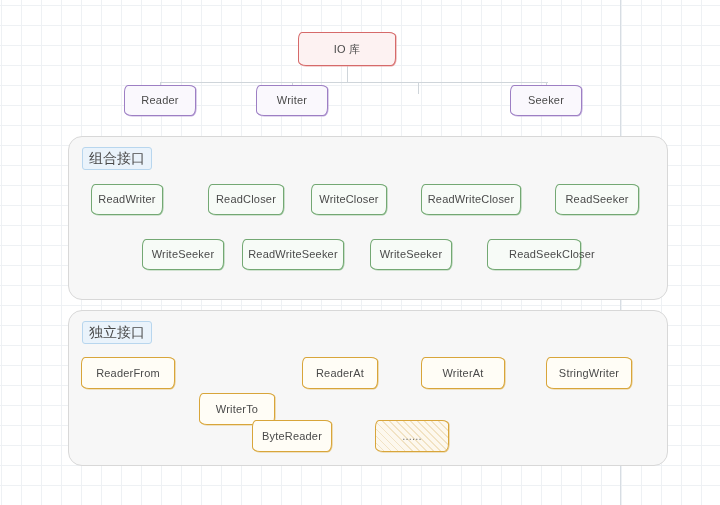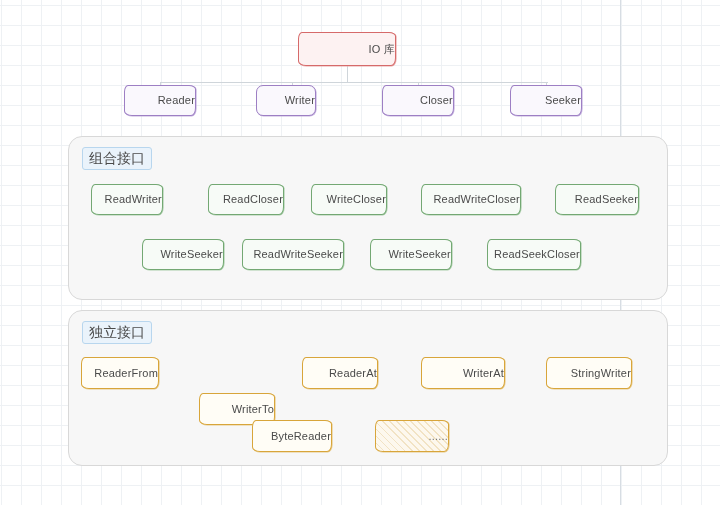--- a/index.html
+++ b/index.html
@@ -32,21 +32,21 @@
     top: 0;
     bottom: 0;
     width: 1px;
     background: #d7dde3;
   }
   .node {
     position: absolute;
     box-sizing: border-box;
     display: flex;
     align-items: center;
-    justify-content: flex-end;
+    justify-content: center;
     font-size: 11px;
     line-height: 1.1;
     text-align: center;
     background: #ffffff;
     border-radius: 4px 7px 5px 8px / 7px 4px 8px 5px;
     letter-spacing: 0.2px;
   }
   .node-root {
     border: 1.4px solid #d66a6a;
     color: #4a4a4a;
@@ -118,25 +118,22 @@
   <div class="connector conn-v" style="left:418px; top:82px; height:12px;"></div>
   <div class="connector conn-v" style="left:546px; top:82px; height:12px;"></div>
 
   <div class="node node-root" style="left:298px; top:32px; width:98px; height:34px;">
     <span>IO 库</span>
   </div>
 
   <div class="node node-iface" style="left:124px; top:85px; width:72px; height:31px;">
     <span>Reader</span>
   </div>
-  <div class="node node-iface" style="left:256px; top:85px; width:60px; height:31px;border-radius:7px;">
+  <div class="node node-iface" style="left:256px; top:85px; width:72px; height:31px;">
     <span>Writer</span>
-  </div>
-  <div class="node node-iface" style="left:382px; top:85px; width:72px; height:31px;">
-    <span>Closer</span>
   </div>
   <div class="node node-iface" style="left:510px; top:85px; width:72px; height:31px;">
     <span>Seeker</span>
   </div>
 
   <div class="group" style="left:68px; top:136px; width:600px; height:164px;"></div>
   <div class="group-label" style="left:82px; top:147px;">
     <span>组合接口</span>
   </div>
 
@@ -167,21 +164,21 @@
   </div>
   <div class="node node-green" style="left:487px; top:239px; width:94px; height:31px;padding-left:36px;">
     <span>ReadSeekCloser</span>
   </div>
 
   <div class="group" style="left:68px; top:310px; width:600px; height:156px;"></div>
   <div class="group-label" style="left:82px; top:321px;">
     <span>独立接口</span>
   </div>
 
-  <div class="node node-orange" style="left:81px; top:357px; width:78px; height:32px;">
+  <div class="node node-orange" style="left:81px; top:357px; width:94px; height:32px;">
     <span>ReaderFrom</span>
   </div>
   <div class="node node-orange" style="left:199px; top:357px; width:76px; height:32px;margin-top:36px;">
     <span>WriterTo</span>
   </div>
   <div class="node node-orange" style="left:421px; top:357px; width:84px; height:32px;">
     <span>WriterAt</span>
   </div>
   <div class="node node-orange" style="left:302px; top:357px; width:76px; height:32px;">
     <span>ReaderAt</span>

